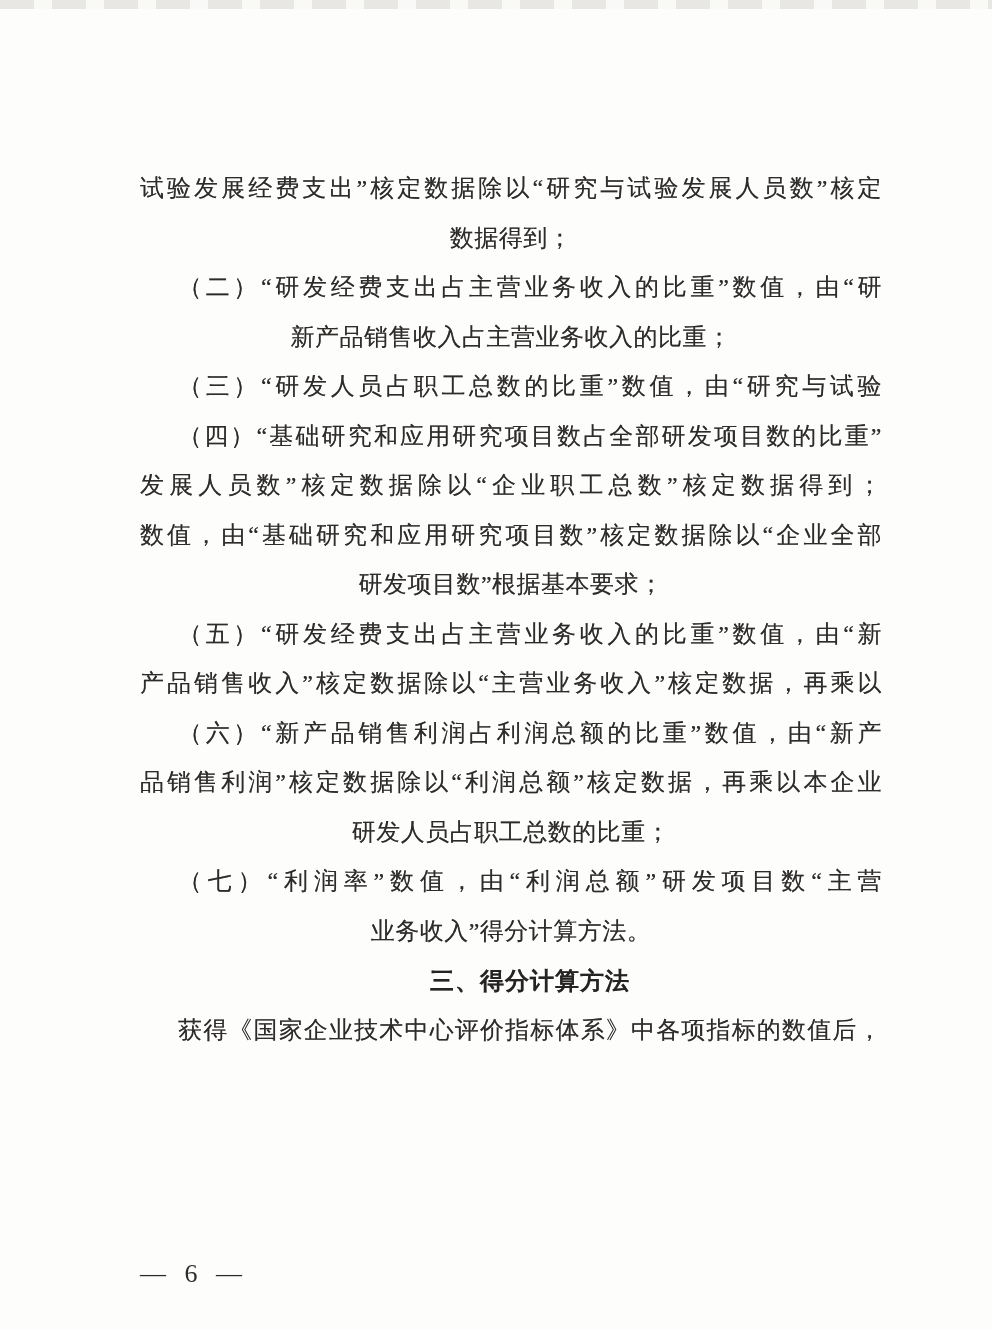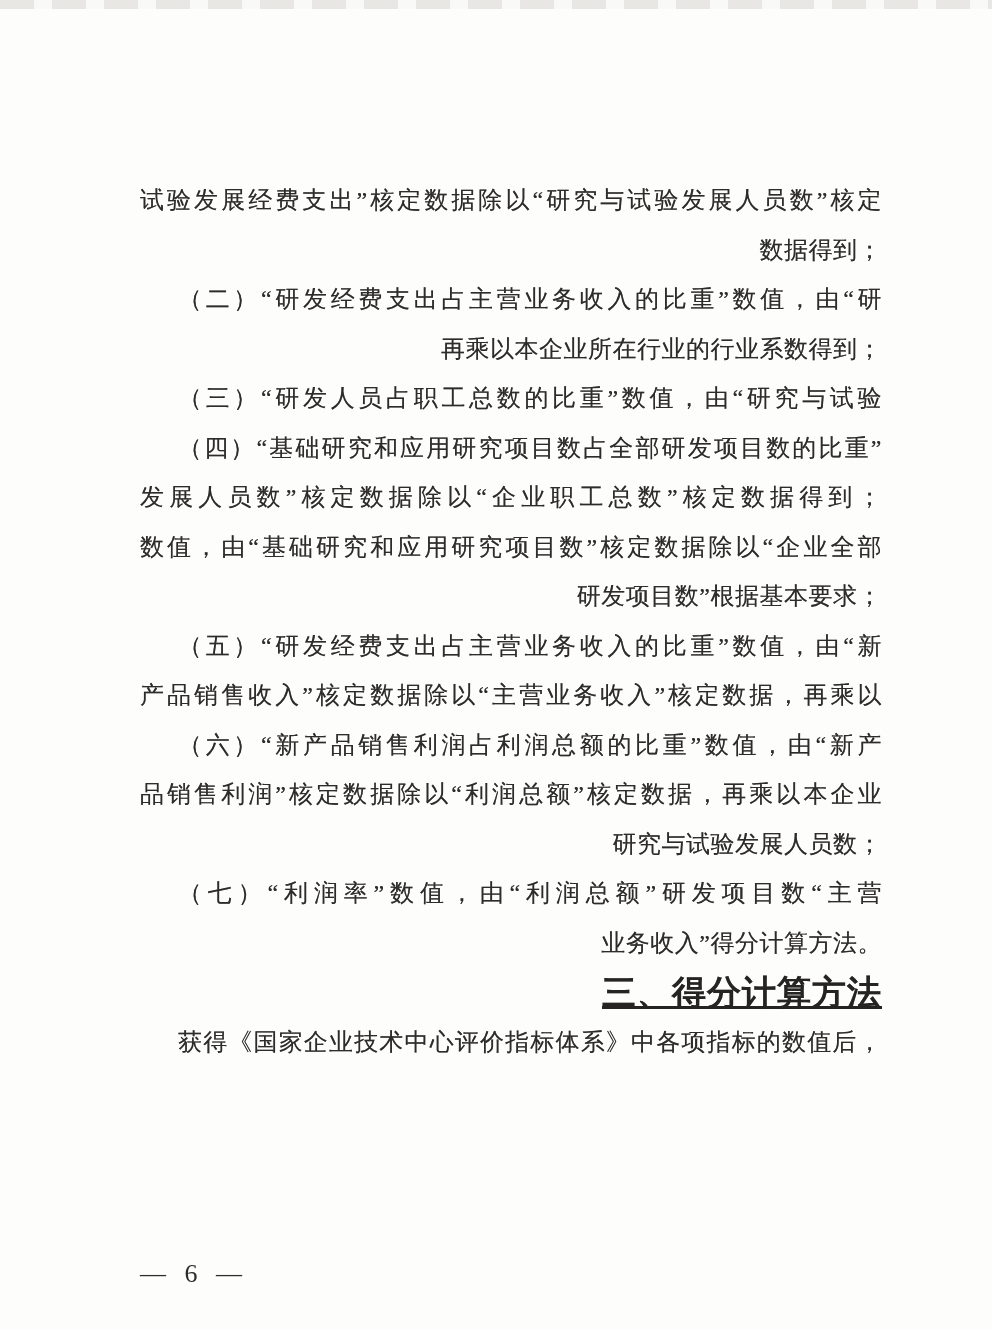--- a/index.html
+++ b/index.html
@@ -23,50 +23,49 @@
     background: repeating-linear-gradient(
       90deg,
       rgba(80,70,60,0.22) 0px, rgba(80,70,60,0.22) 34px,
       rgba(80,70,60,0.04) 34px, rgba(80,70,60,0.04) 52px
     );
     opacity: 0.55;
   }
   .page-body {
     position: absolute;
     left: 140px;
-    top: 176px;
+    top: 164px;
     width: 742px;
     color: #2e2c2a;
   }
   .line {
     height: 49.5px;
     line-height: 49.5px;
     font-size: 24px;
     letter-spacing: 0.5px;
     white-space: nowrap;
-    text-align: right;
+    text-align: center;
     
     text-shadow: 0 0 0.6px rgba(46,44,42,0.55);
   }
   .line.jst {
     white-space: normal;
     text-align: justify;
     text-align-last: justify;
   }
   .line.ind {
     padding-left: 38px;
     width: 704px;
   }
   .line.head {
     font-family: "Liberation Sans", "DejaVu Sans", sans-serif;
     font-weight: 700;
-    font-size: 34px;
+    font-size: 24px;
     letter-spacing: 1px;
     color: #262422;
-    text-decoration: underline;
   }
   .page-number {
     position: absolute;
     left: 140px;
     top: 1254px;
     height: 40px;
     line-height: 40px;
     font-size: 26px;
     letter-spacing: 6px;
     color: #2e2c2a;
@@ -74,30 +73,30 @@
 </style>
 </head>
 <body>
 
 <div class="scan-artifact-top"></div>
 
 <div class="page-body">
   <div class="line jst">试验发展经费支出”核定数据除以“研究与试验发展人员数”核定</div>
   <div class="line">数据得到；</div>
   <div class="line ind jst">（二）“研发经费支出占主营业务收入的比重”数值，由“研</div>
-  <div class="line">再乘以本企业所在行业的行业系数得到；</div>
+  <div class="line">新产品销售收入占主营业务收入的比重；</div>
   <div class="line ind jst">（三）“研发人员占职工总数的比重”数值，由“研究与试验</div>
   <div class="line ind jst">（四）“基础研究和应用研究项目数占全部研发项目数的比重”</div>
   <div class="line jst">发展人员数”核定数据除以“企业职工总数”核定数据得到；</div>
   <div class="line jst">数值，由“基础研究和应用研究项目数”核定数据除以“企业全部</div>
   <div class="line">研发项目数”根据基本要求；</div>
   <div class="line ind jst">（五）“研发经费支出占主营业务收入的比重”数值，由“新</div>
   <div class="line jst">产品销售收入”核定数据除以“主营业务收入”核定数据，再乘以</div>
   <div class="line ind jst">（六）“新产品销售利润占利润总额的比重”数值，由“新产</div>
   <div class="line jst">品销售利润”核定数据除以“利润总额”核定数据，再乘以本企业</div>
-  <div class="line">研究与试验发展人员数；</div>
+  <div class="line">研发人员占职工总数的比重；</div>
   <div class="line ind jst">（七）“利润率”数值，由“利润总额”研发项目数“主营</div>
   <div class="line">业务收入”得分计算方法。</div>
   <div class="line ind head">三、得分计算方法</div>
   <div class="line ind jst">获得《国家企业技术中心评价指标体系》中各项指标的数值后，</div>
 </div>
 
 <div class="page-number">— 6 —</div>
 
 </body></html>

